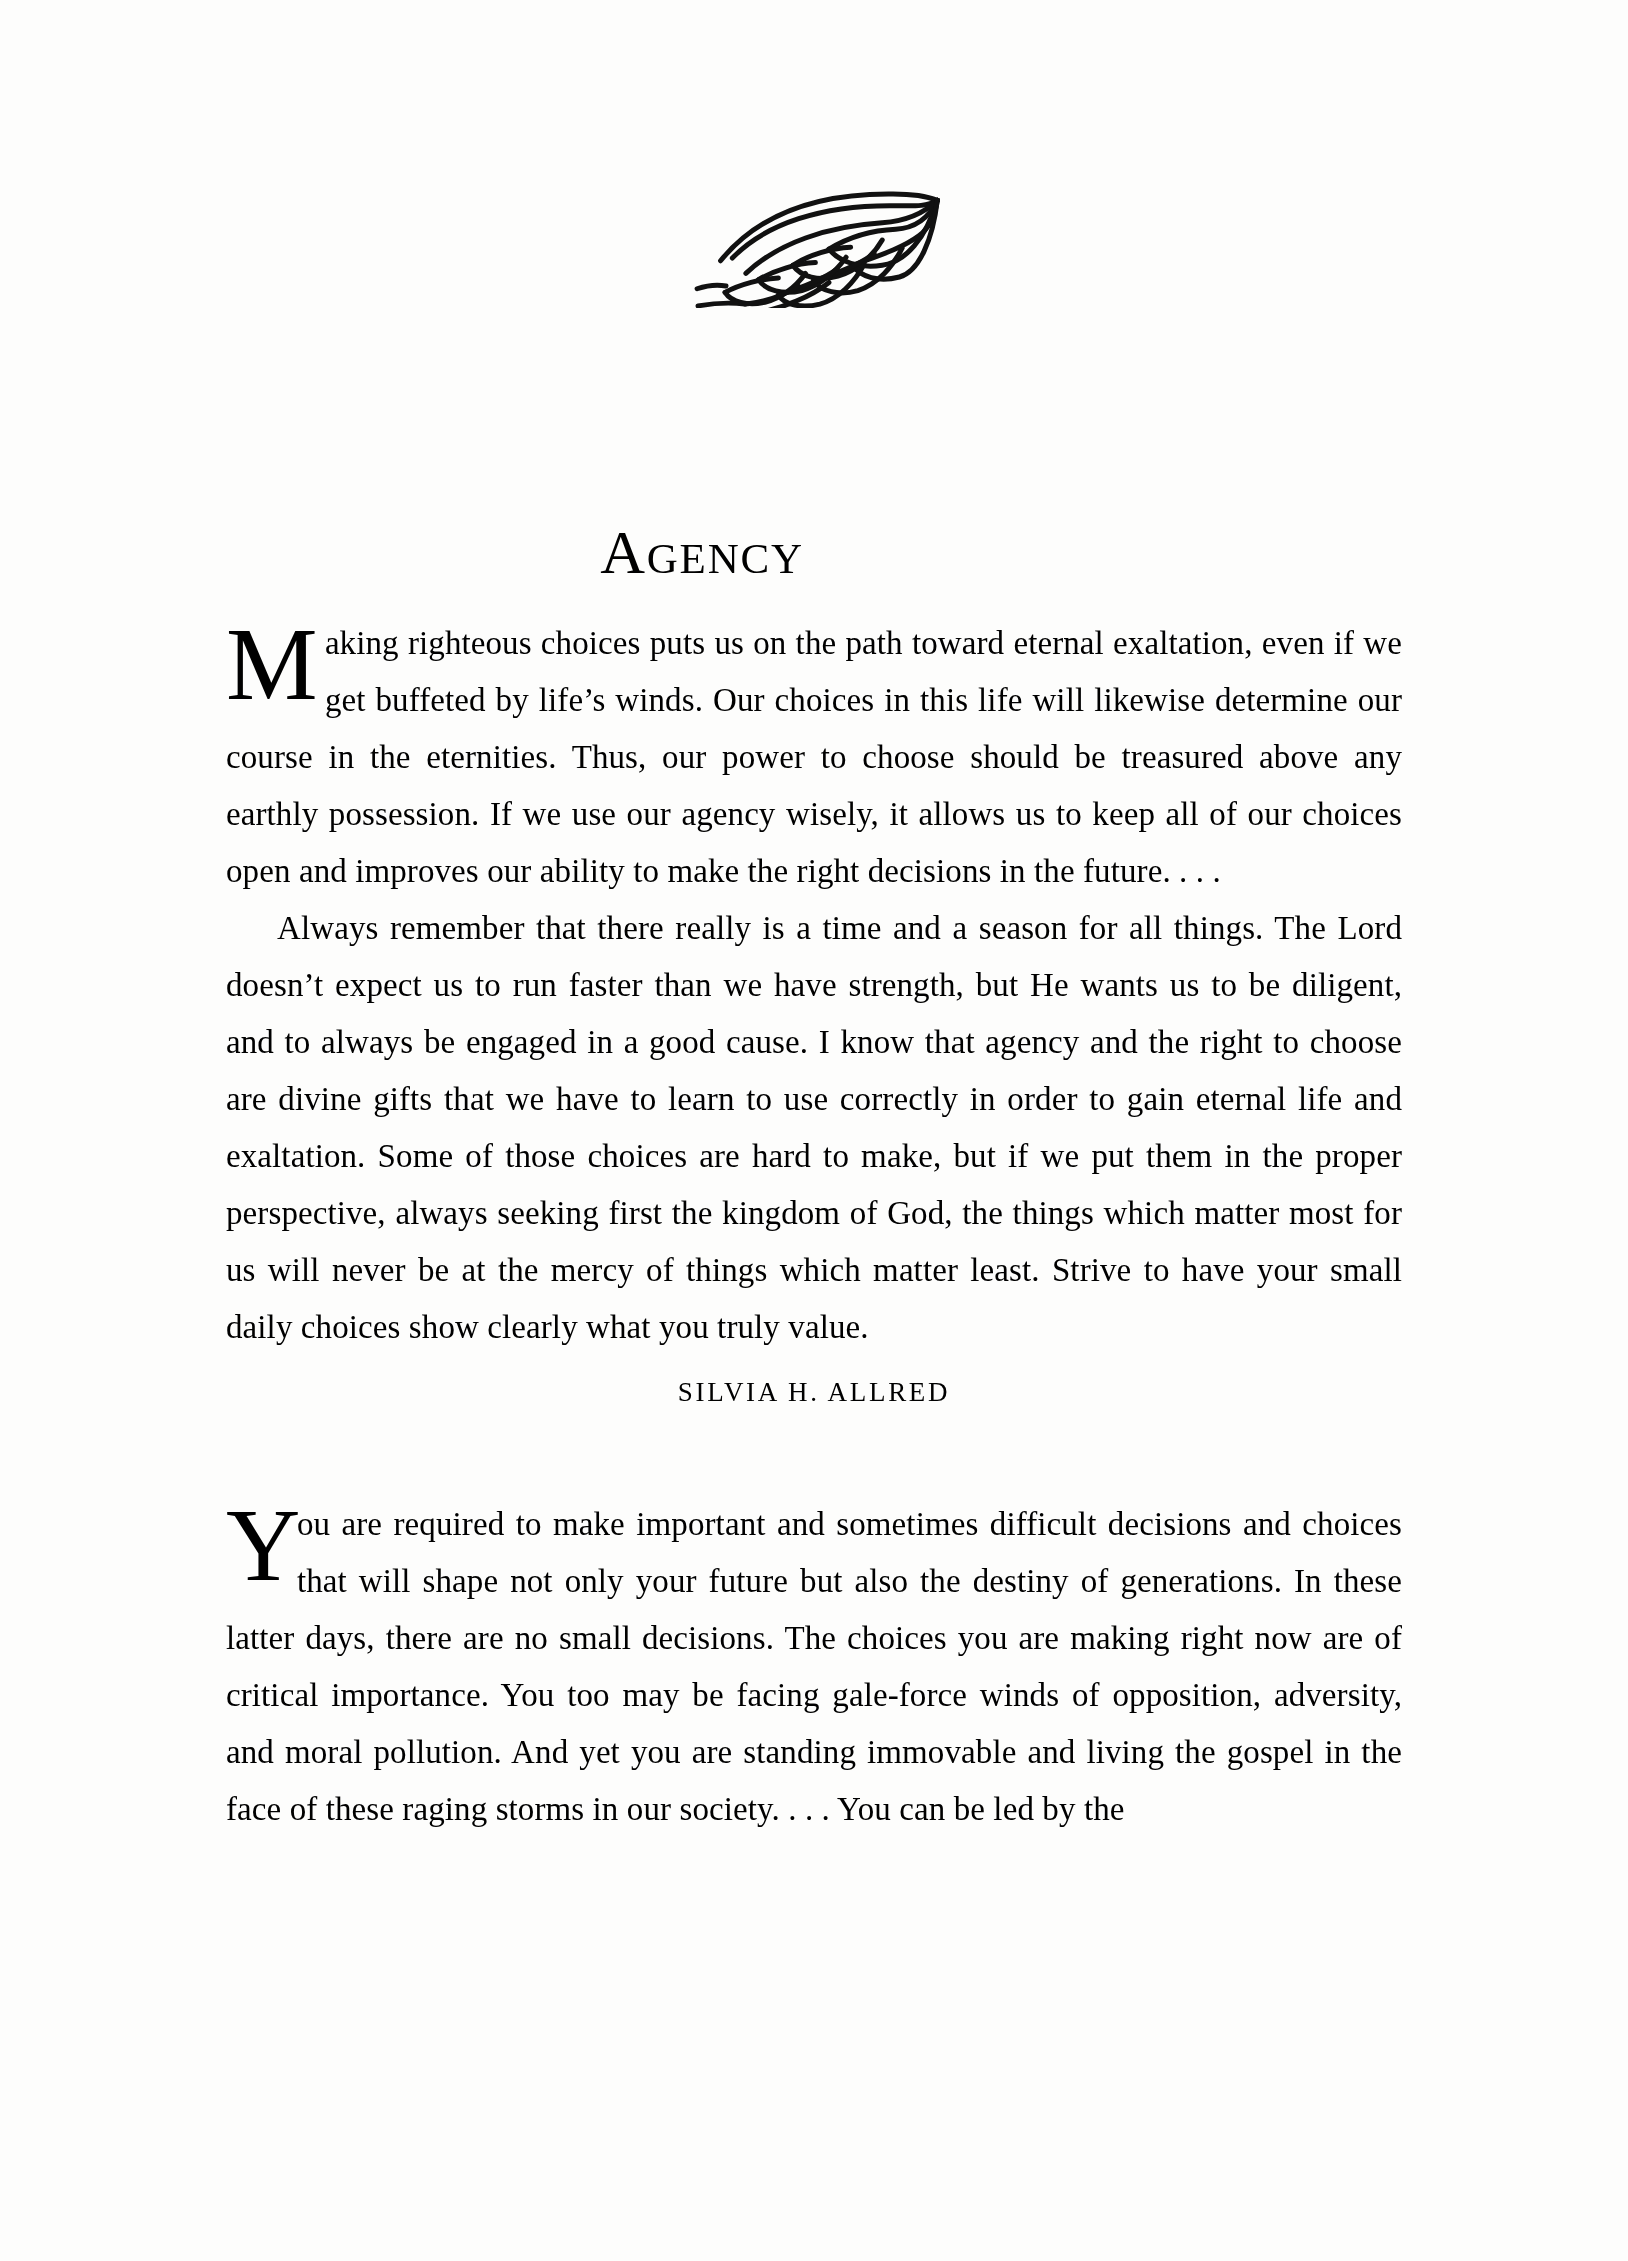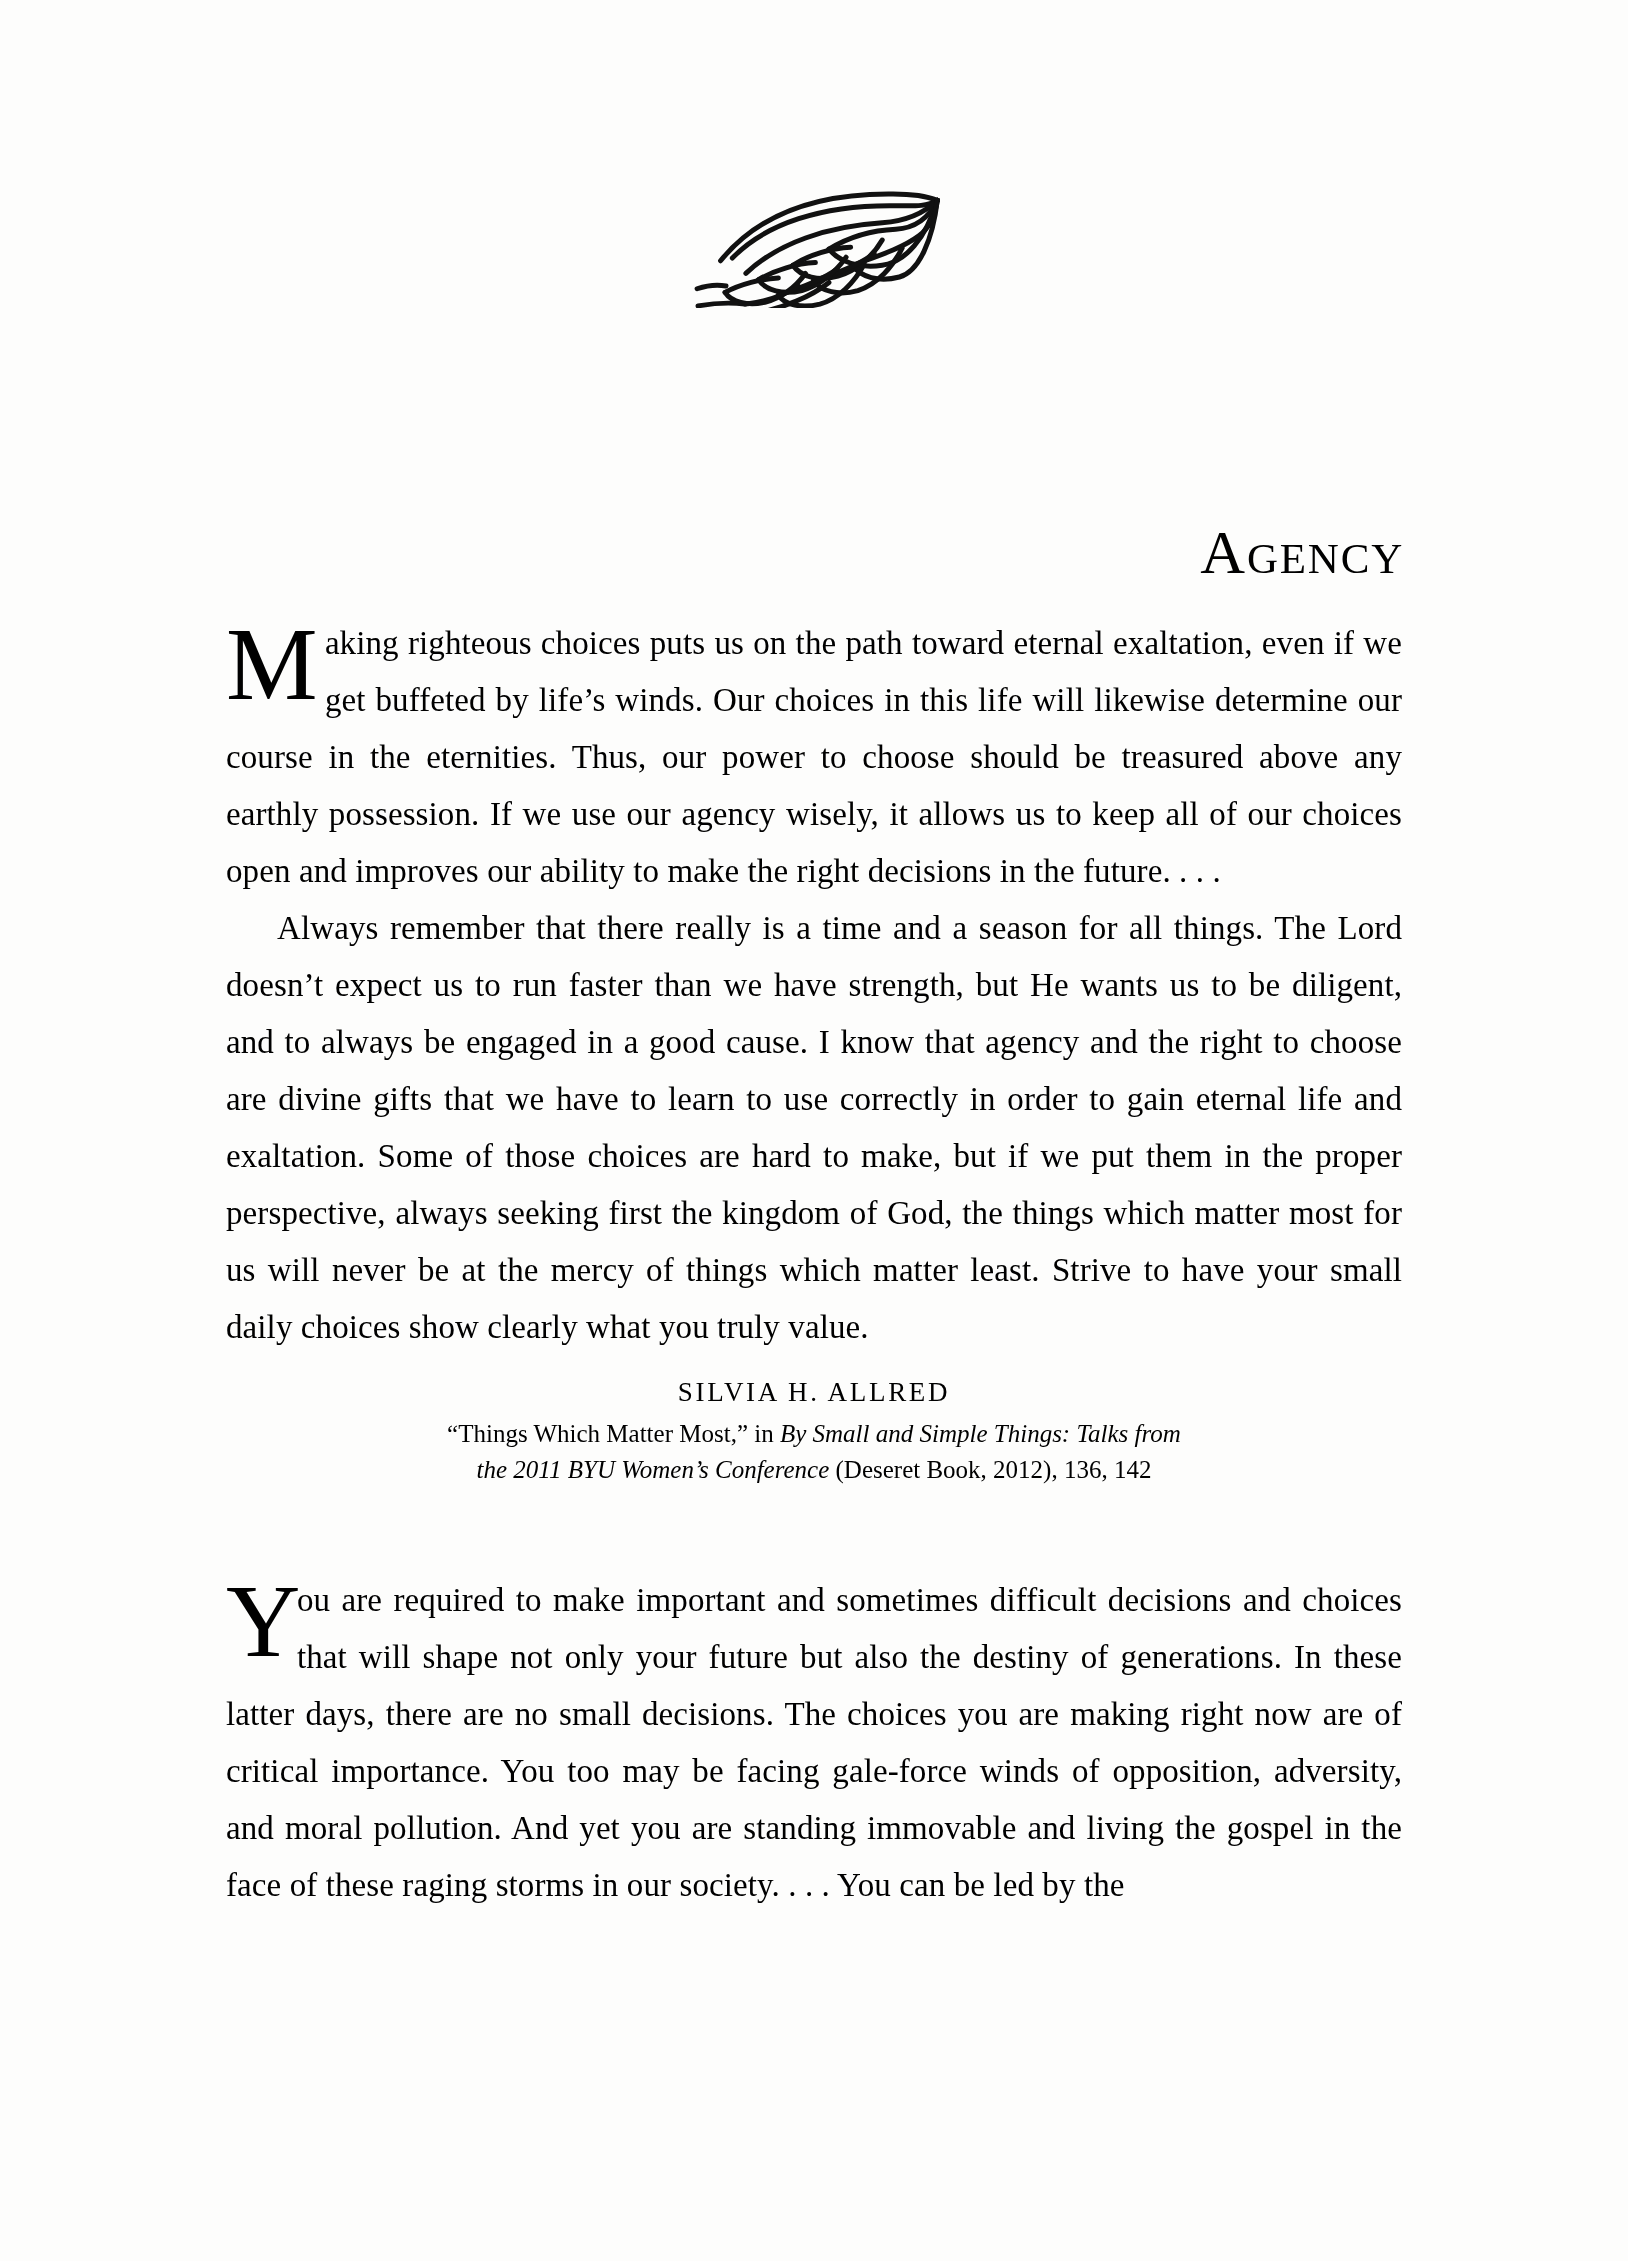--- a/index.html
+++ b/index.html
@@ -32,21 +32,21 @@
     justify-content: center;
   }
   .ornament-wrap svg { display: block; }
 
   
   .chapter-title {
     position: absolute;
     top: 479px;
     left: 0;
     width: 1404px;
-    text-align: right;
+    text-align: center;
     font-size: 62px;
     line-height: 1;
     letter-spacing: 1.8px;
     font-variant: small-caps;
     font-weight: 400;
   }
   .chapter-title .cap-first { font-size: 62px; }
 
   
   .textblock {
@@ -146,25 +146,20 @@
   </h1>
 
   <div class="textblock">
 
     <div class="quote">
       <p class="body"><span class="dropcap">M</span><span>aking righteous choices puts us on the path toward eternal exaltation, even if we get buffeted by life’s winds. Our choices in this life will likewise determine our course in the eternities. Thus, our power to choose should be treasured above any earthly possession. If we use our agency wisely, it allows us to keep all of our choices open and improves our ability to make the right decisions in the future. . . .</span></p>
       <p class="body indent">Always remember that there really is a time and a season for all things. The Lord doesn’t expect us to run faster than we have strength, but He wants us to be diligent, and to always be engaged in a good cause. I know that agency and the right to choose are divine gifts that we have to learn to use correctly in order to gain eternal life and exaltation. Some of those choices are hard to make, but if we put them in the proper perspective, always seeking first the kingdom of God, the things which matter most for us will never be at the mercy of things which matter least. Strive to have your small daily choices show clearly what you truly value.</p>
 
       <div class="attribution">
         <div class="attrib-name">Silvia H. Allred</div>
-        <div class="attrib-source">
-          <span>“Things Which Matter Most,” in </span><span class="ital">By Small and Simple Things: Talks from</span>
-          <br>
-          <span class="ital">the 2011 BYU Women’s Conference</span><span> (Deseret Book, 2012), 136, 142</span>
-        </div>
       </div>
     </div>
 
     <div class="quote-gap"></div>
 
     <div class="quote">
       <p class="body"><span class="dropcap y">Y</span><span>ou are required to make important and sometimes difficult decisions and choices that will shape not only your future but also the destiny of generations. In these latter days, there are no small decisions. The choices you are making right now are of critical importance. You too may be facing gale-force winds of opposition, adversity, and moral pollution. And yet you are standing immovable and living the gospel in the face of these raging storms in our society. . . . You can be led by the</span></p>
     </div>
 
   </div>

